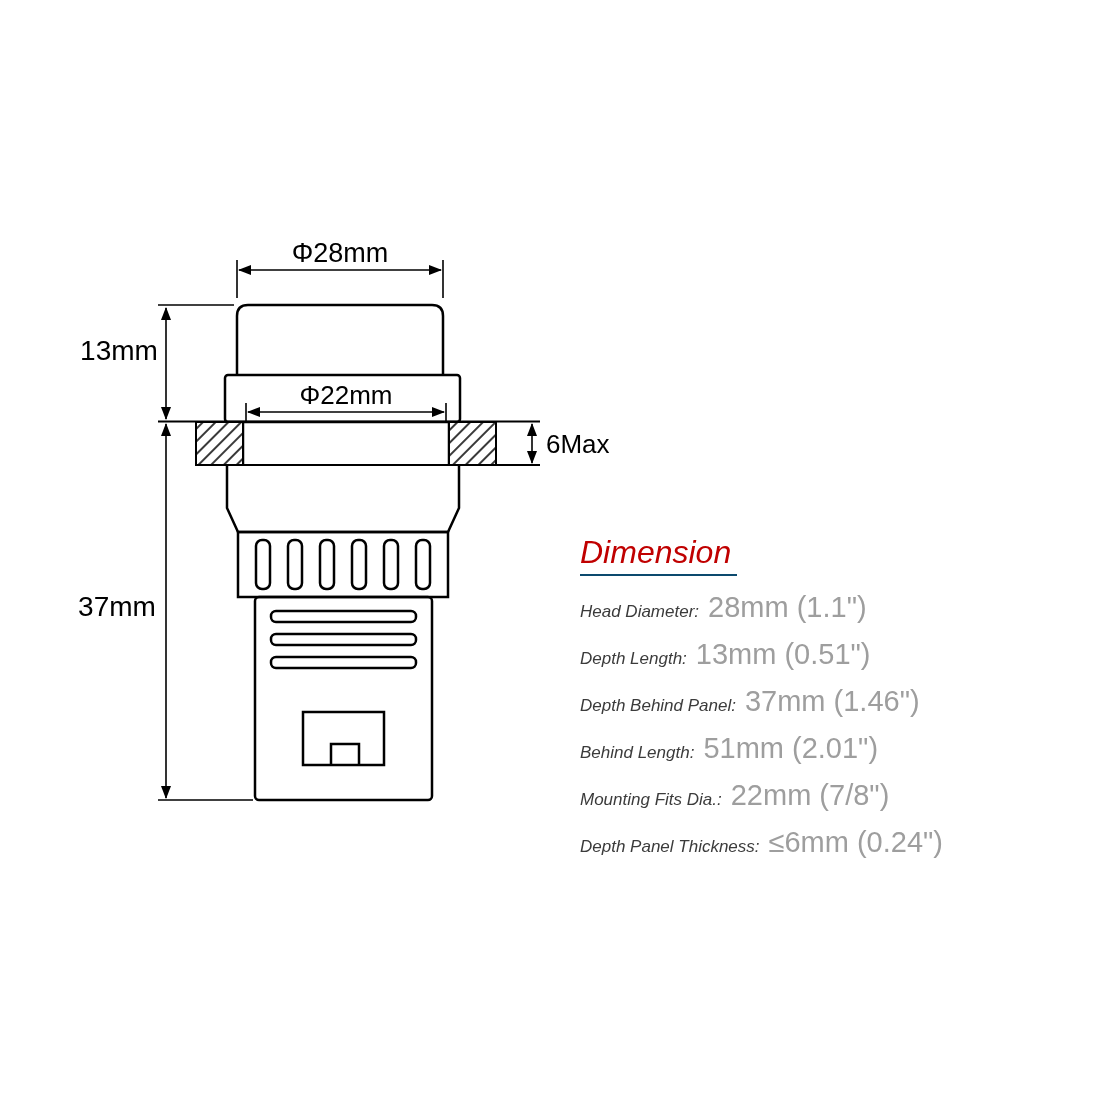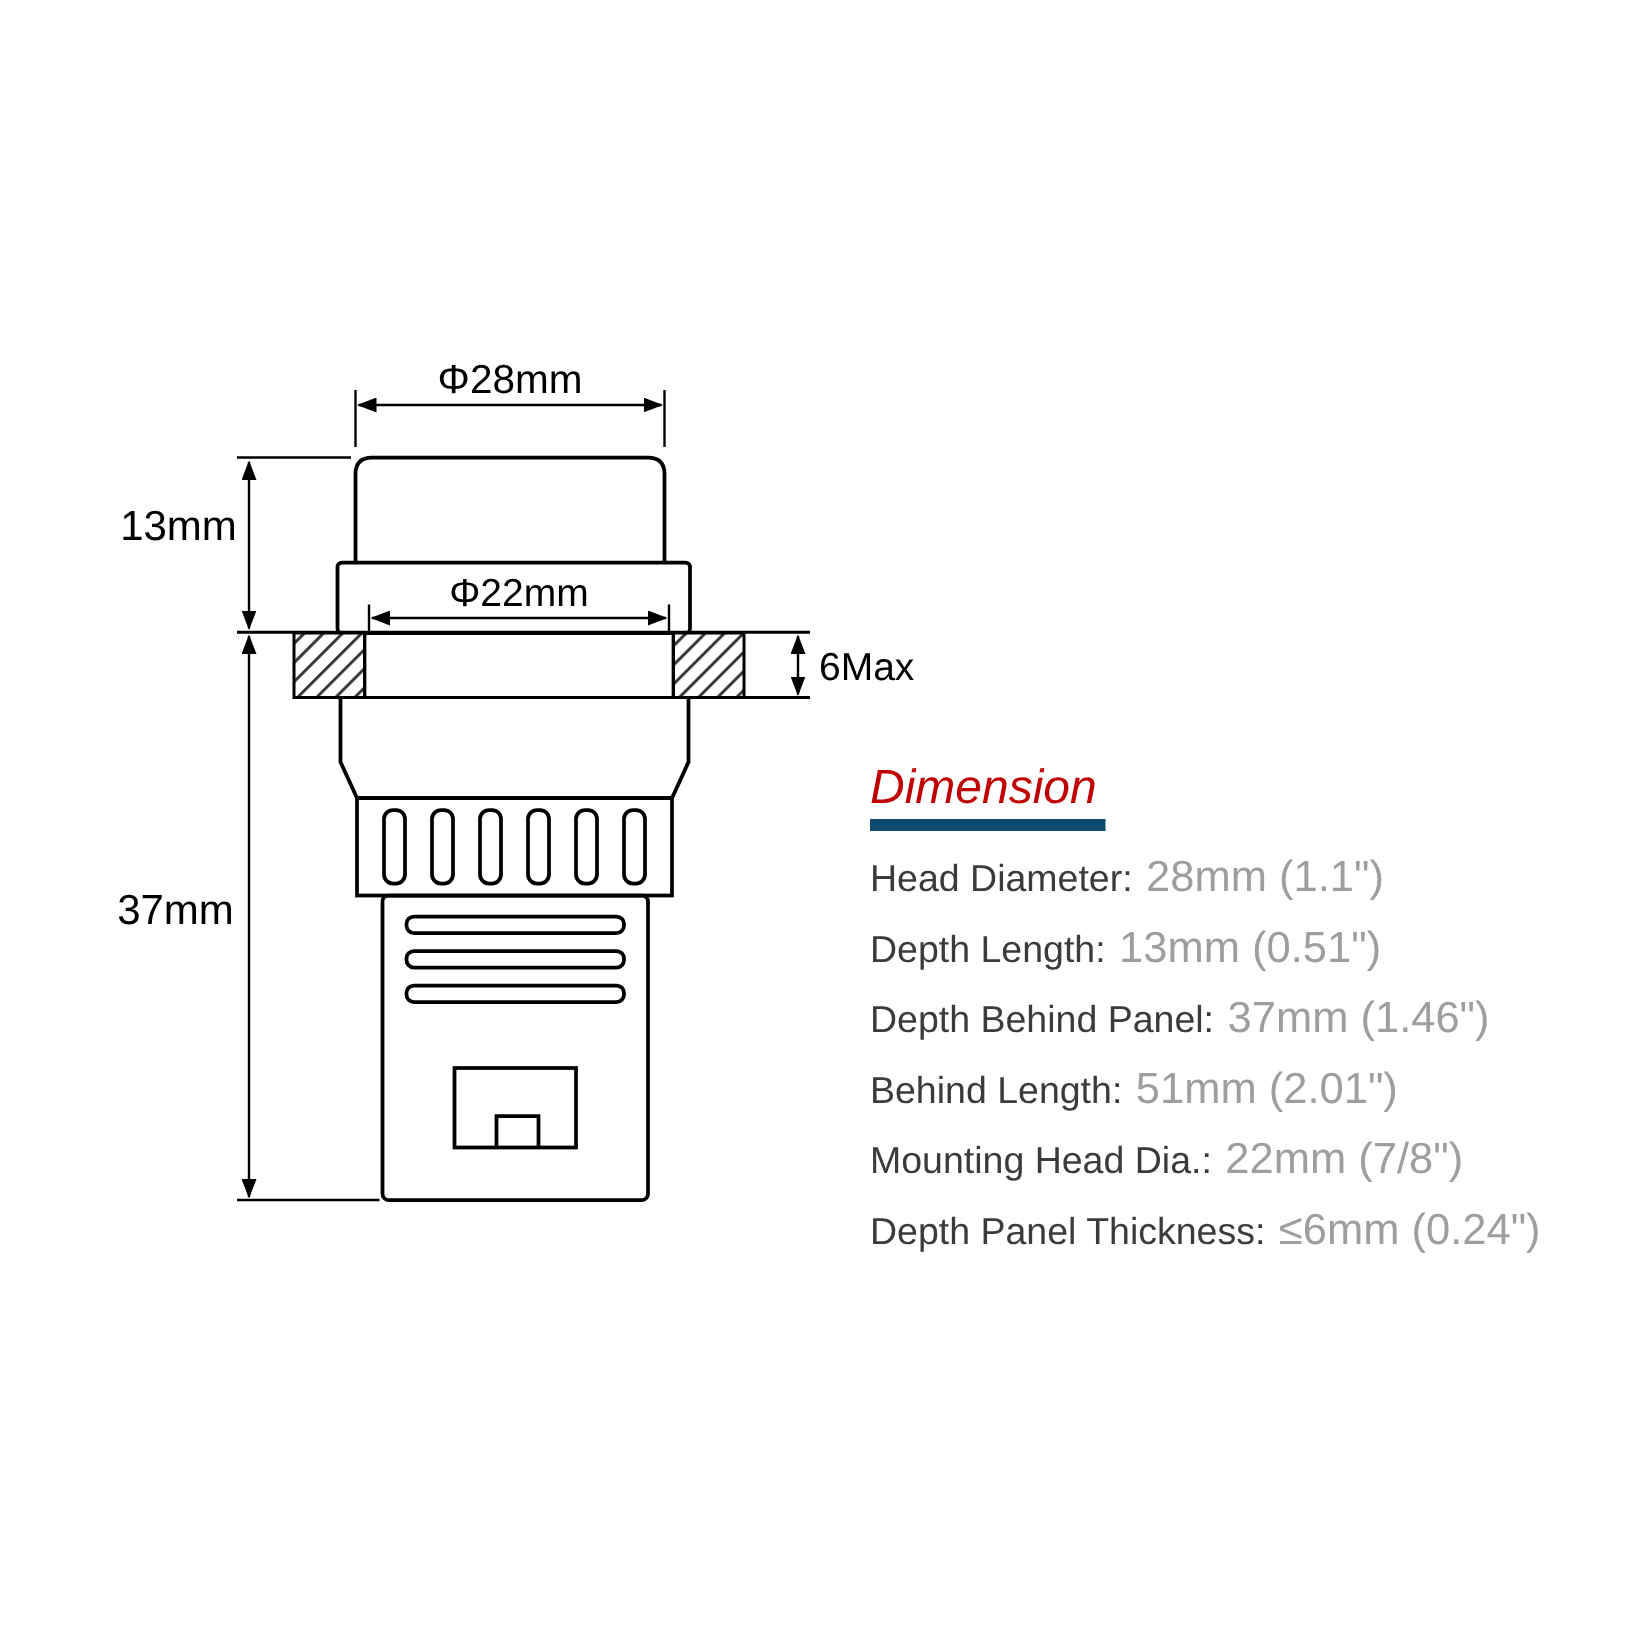--- a/index.html
+++ b/index.html
@@ -15,33 +15,35 @@
     position:absolute;
     left:580px;
     top:506px;
     width:500px;
   }
   .specs .title{
     display:inline-block;
     font-style:italic;
     font-size:32px;
     color:#c00000;
-    border-bottom:8px solid #0c4a6e;
+    border-bottom:2px solid #0c4a6e;
     padding-bottom:3px;
     padding-right:6px;
     margin-bottom:10px;
+    margin-top:28px;
   }
   .specs .row{
     line-height:43px;
     white-space:nowrap;
   }
   .specs .lab{
-    font-size:25px;
+    font-size:17px;
     color:#3b3b3b;
     margin-right:9px;
+    font-style:italic;
   }
   .specs .val{
     font-size:29px;
     color:#9e9e9e;
   }
 </style>
 </head>
 <body>
 
 <div class="canvas">
@@ -129,20 +131,20 @@
     <div class="row">
       <span class="lab">Depth Length:</span><span class="val">13mm (0.51")</span>
     </div>
     <div class="row">
       <span class="lab">Depth Behind Panel:</span><span class="val">37mm (1.46")</span>
     </div>
     <div class="row">
       <span class="lab">Behind Length:</span><span class="val">51mm (2.01")</span>
     </div>
     <div class="row">
-      <span class="lab">Mounting Head Dia.:</span><span class="val">22mm (7/8")</span>
+      <span class="lab">Mounting Fits Dia.:</span><span class="val">22mm (7/8")</span>
     </div>
     <div class="row">
       <span class="lab">Depth Panel Thickness:</span><span class="val">≤6mm (0.24")</span>
     </div>
   </div>
 
 </div>
 
 </body></html>

